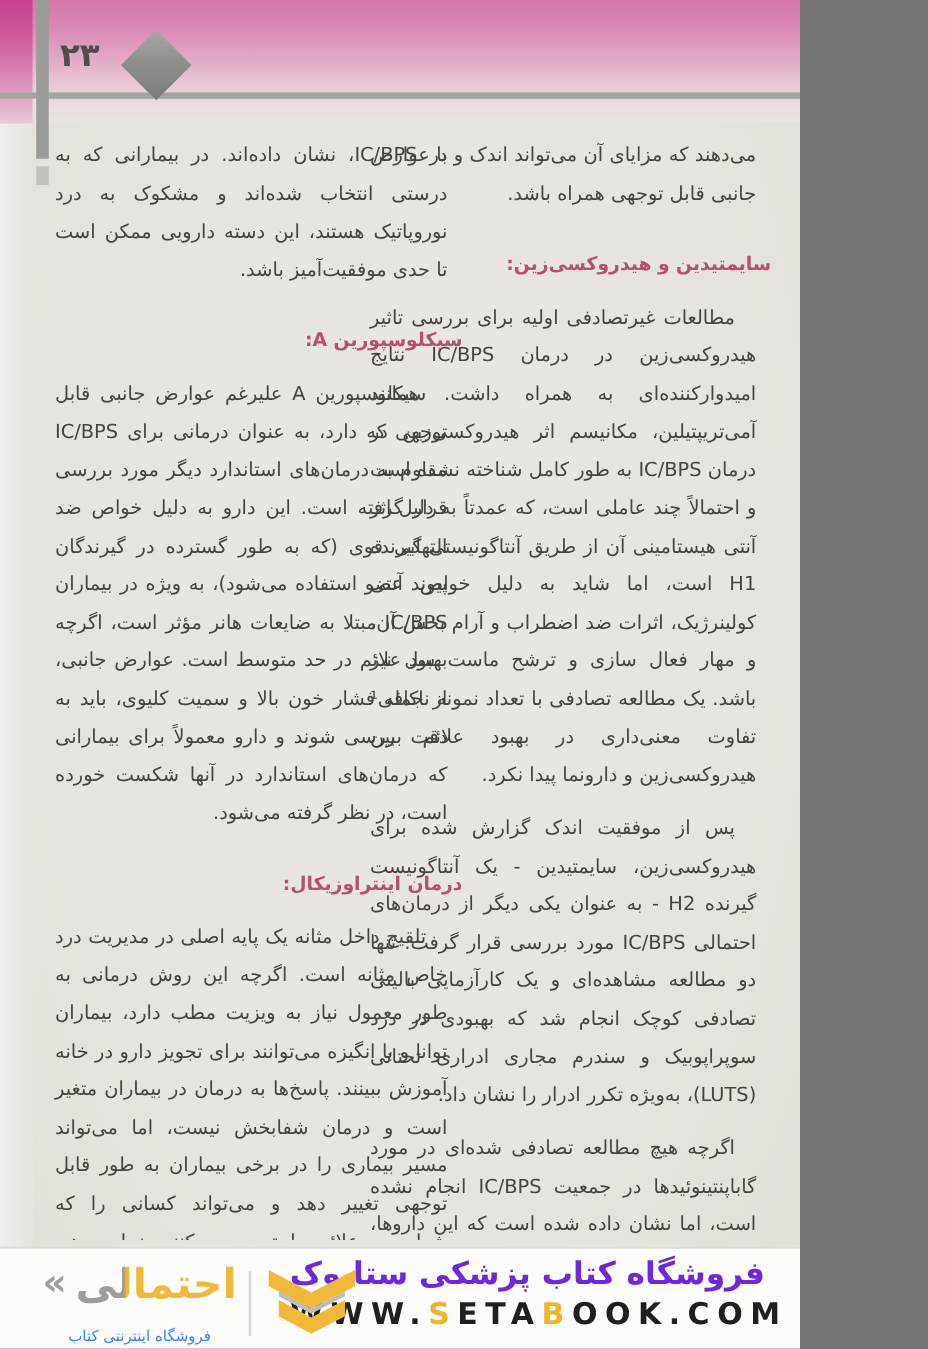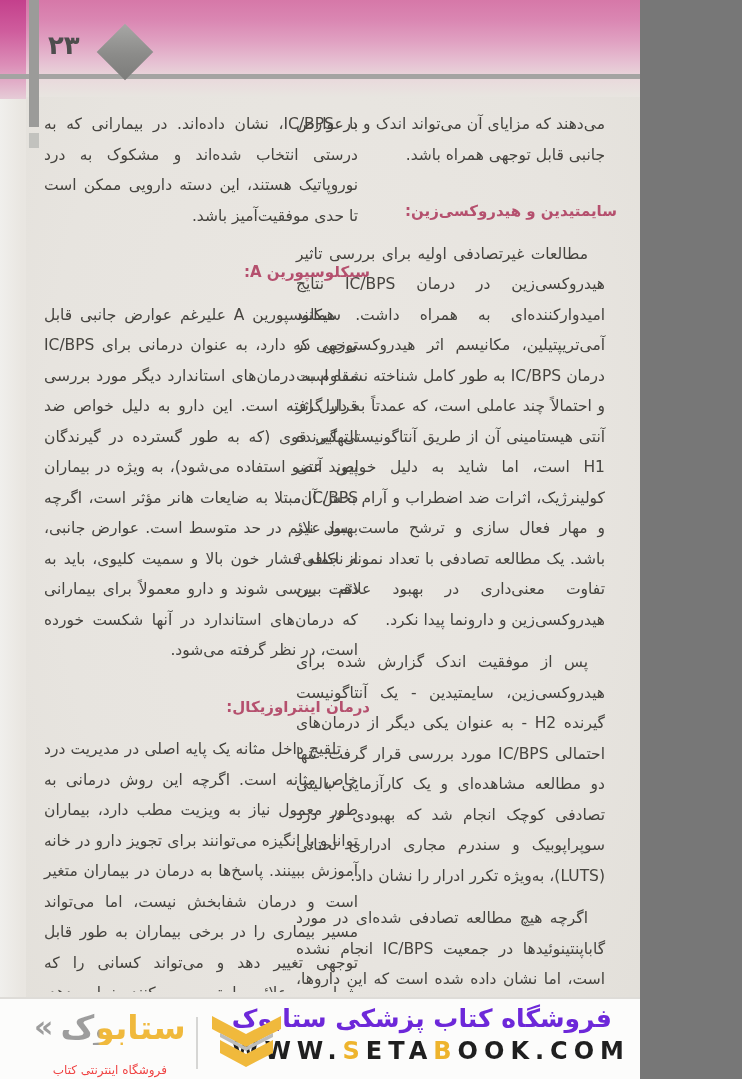--- a/index.html
+++ b/index.html
@@ -71,21 +71,21 @@
   .logo-text{text-align:center;}
   .logo-wordline{direction:ltr;white-space:nowrap;line-height:34px;}
   .logo-guillemet{
     font-size:30px;font-weight:bold;color:#9d9d9d;vertical-align:2px;margin-right:2px;
   }
   .logo-wordmark{
     font-size:33px;font-weight:bold;direction:rtl;display:inline-block;
     background:linear-gradient(90deg,#9d9d9d 0%,#9d9d9d 30%,#f0b93c 32%,#f0b93c 100%);
     -webkit-background-clip:text;background-clip:text;color:transparent;
   }
-  .logo-tagline{font-size:12px;color:#ef4444;direction:rtl;margin-top:12px;}
+  .logo-tagline{font-size:12px;color:#3b82f6;direction:rtl;margin-top:12px;}
   .logo-divider{width:2px;height:52px;background:#d6d6d4;margin:0 12px 0 10px;}
   .chevron-mark{display:block;}
 </style>
 </head>
 <body>
 
 <div class="page">
 
   <div class="header-band"></div>
   <div class="corner-strip"></div>
@@ -112,21 +112,21 @@
     </div>
 
   <div class="footer">
     <div class="store-title">فروشگاه کتاب پزشکی ستابوک</div>
     <div class="site-url"><span>WWW.</span><span class="hl">S</span><span>ETA</span><span class="hl">B</span><span>OOK.COM</span></div>
 
     <div class="setabook-logo">
       <div class="logo-text">
         <div class="logo-wordline">
           <span class="logo-guillemet">«</span>
-          <span class="logo-wordmark">ستابوک</span>
+          <span class="logo-wordmark">احتمالی</span>
         </div>
         <div class="logo-tagline">فروشگاه اینترنتی کتاب</div>
       </div>
       <div class="logo-divider"></div>
       <svg class="chevron-mark" width="73" height="54" viewBox="0 0 73 54" xmlns="http://www.w3.org/2000/svg">
         <polygon fill="#f0b93c" points="2,0 36,18 71,0 71,13 36,31 2,13"></polygon>
         <polygon fill="#bdbdbb" points="10,17 36,31 63,17 63,21 36,35 10,21"></polygon>
         <polygon fill="#f0b93c" points="10,24 36,38 63,24 63,37 36,51 10,37"></polygon>
       </svg>
     </div>

